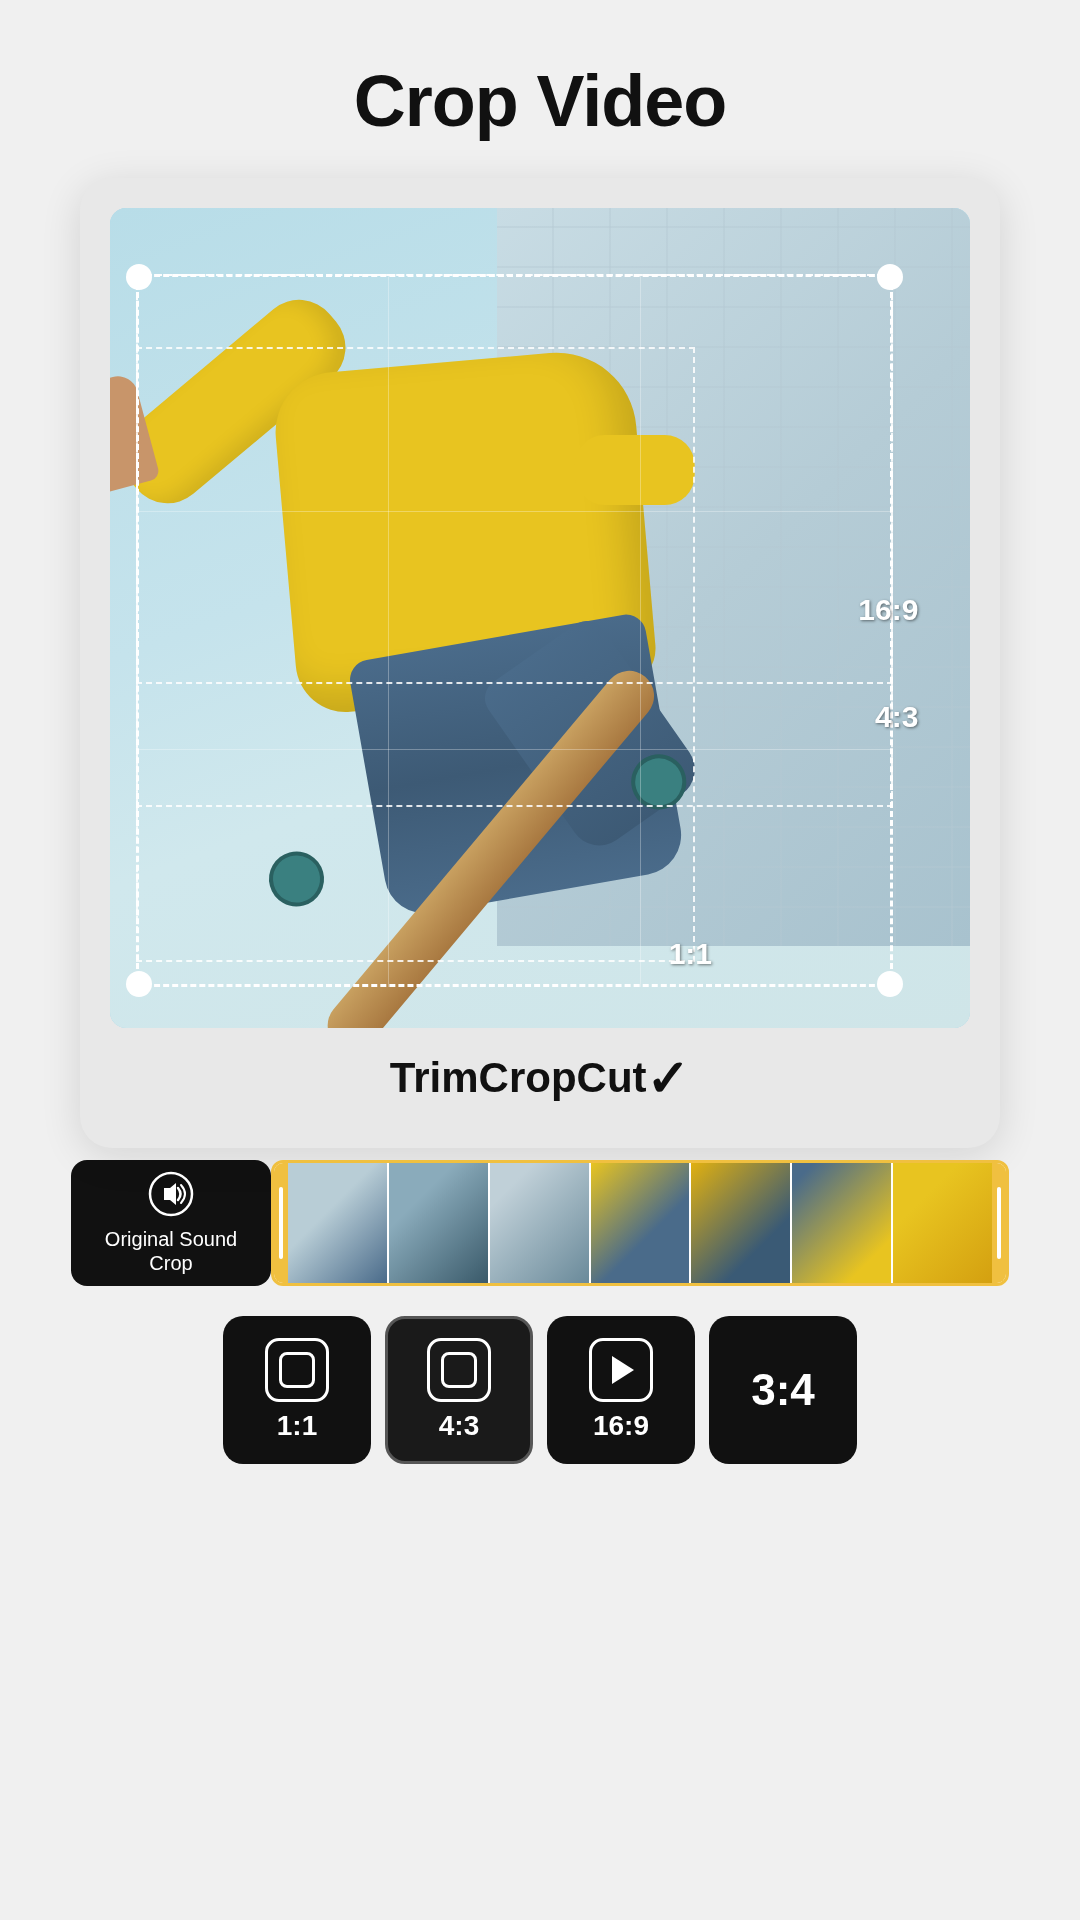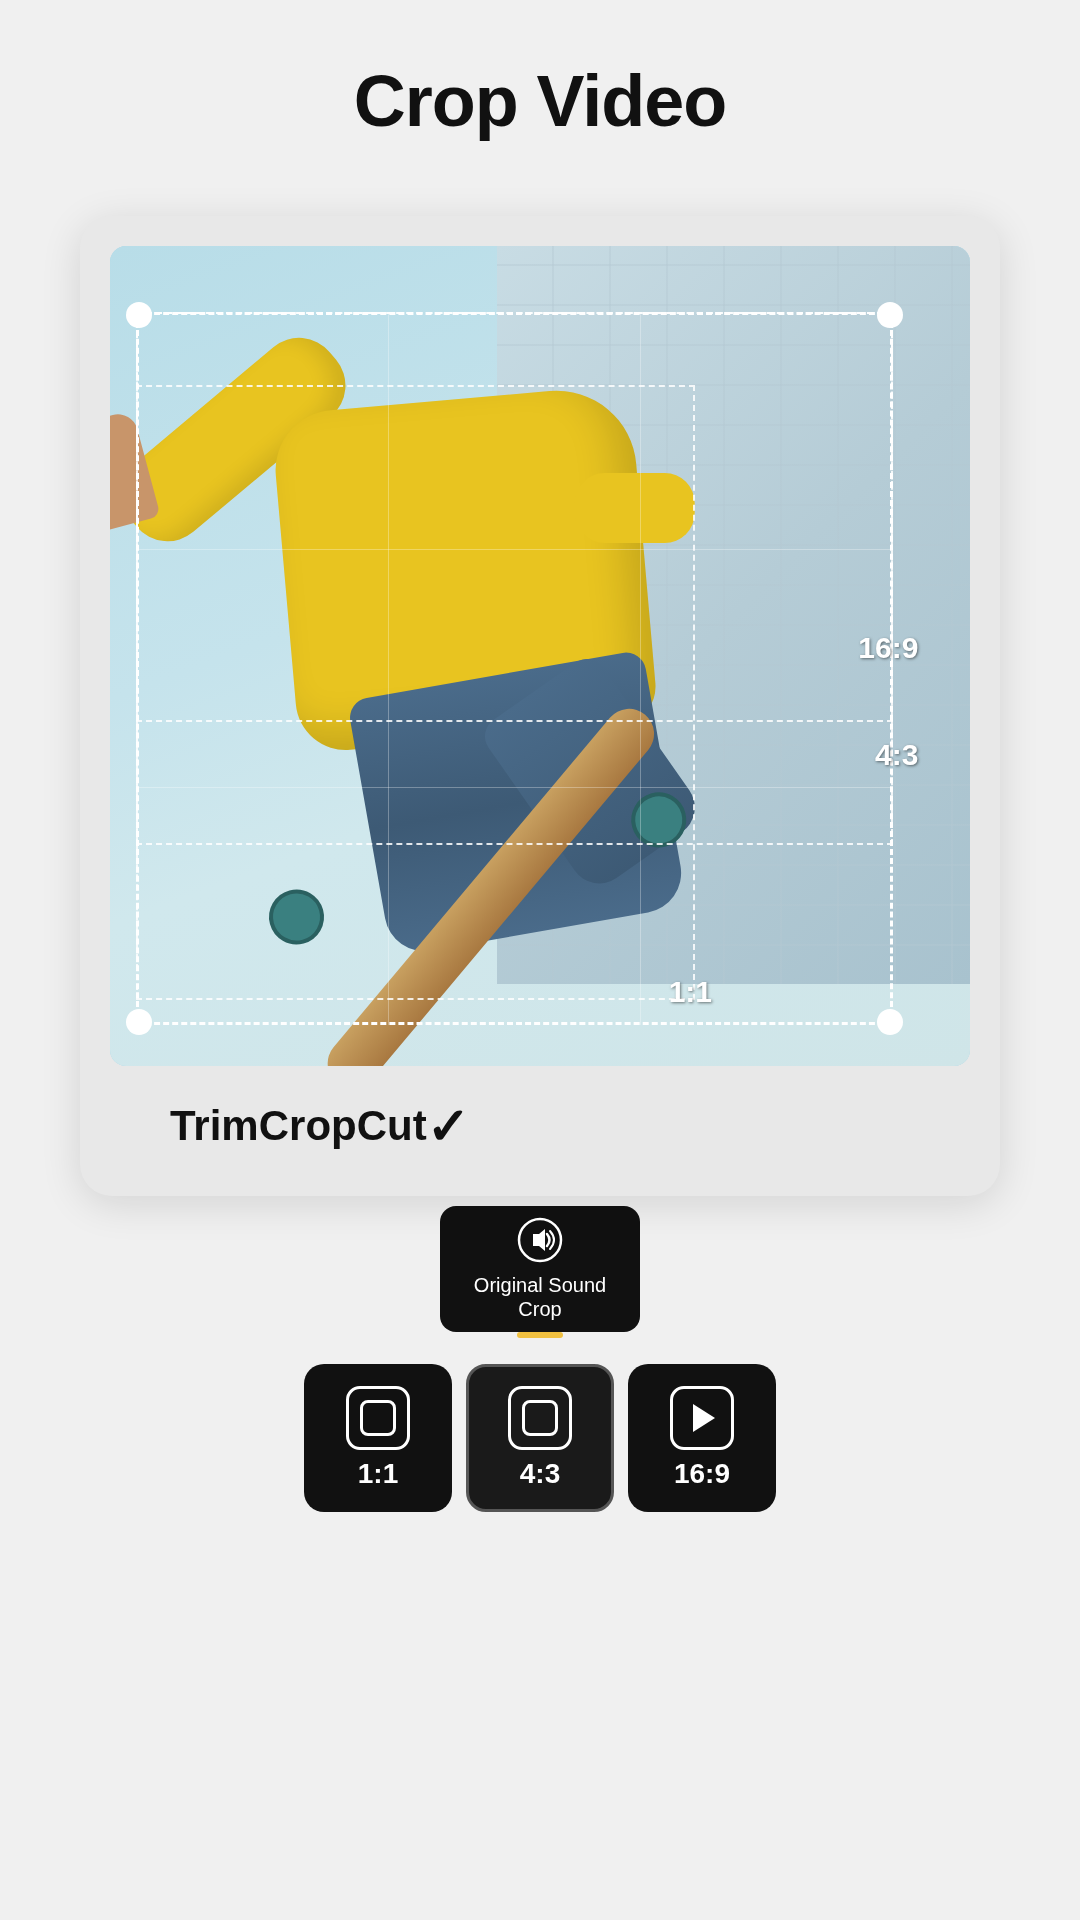--- a/index.html
+++ b/index.html
@@ -14,21 +14,21 @@
       align-items: center;
       overflow-x: hidden;
     }
 
     
     .page-title {
       font-size: 72px;
       font-weight: 900;
       color: #111;
       margin-top: 60px;
-      margin-bottom: 74px;
+      margin-bottom: 36px;
       letter-spacing: -1px;
     }
 
     
     .editor-card {
       width: 920px;
       background: #e8e8e8;
       border-radius: 32px;
       padding: 30px;
       box-shadow: 0 8px 40px rgba(0,0,0,0.12);
@@ -292,23 +292,23 @@
       font-weight: 700;
       text-shadow: 1px 1px 3px rgba(0,0,0,0.5);
     }
     .label-169 { right: 6%; top: 47%; }
     .label-43  { right: 6%; top: 60%; }
     .label-11  { right: 30%; bottom: 7%; }
 
     
     .toolbar {
       display: flex;
-      justify-content: flex-start;
-      align-items: center;
-      padding: 30px 60px 10px 60px;
+      justify-content: center;
+      align-items: center;
+      padding: 20px 60px 10px 60px;
       width: 100%;
     }
 
     .toolbar-item {
       font-size: 42px;
       font-weight: 700;
       color: #111;
       cursor: pointer;
     }
 
@@ -320,21 +320,20 @@
     }
 
     
     .timeline-section {
       display: flex;
       width: 938px;
       align-items: center;
       gap: 0;
       margin-top: 10px;
       height: 130px;
-      flex-direction: column;
     }
 
     .audio-track {
       width: 200px;
       height: 126px;
       background: #111;
       border-radius: 16px;
       display: flex;
       flex-direction: column;
       align-items: center;
@@ -602,14 +601,17 @@
   <div class="ratio-btn ratio-btn-43">
     <div class="ratio-btn-icon instagram"></div>
     <span class="ratio-btn-label">4:3</span>
   </div>
 
   <div class="ratio-btn ratio-btn-169">
     <div class="ratio-btn-icon youtube"></div>
     <span class="ratio-btn-label">16:9</span>
   </div>
 
+  <div class="ratio-btn ratio-btn-34" style="font-size:44px; font-weight:900;">
+    <span>3:4</span>
+  </div>
 
 </div>
 
 </body></html>

